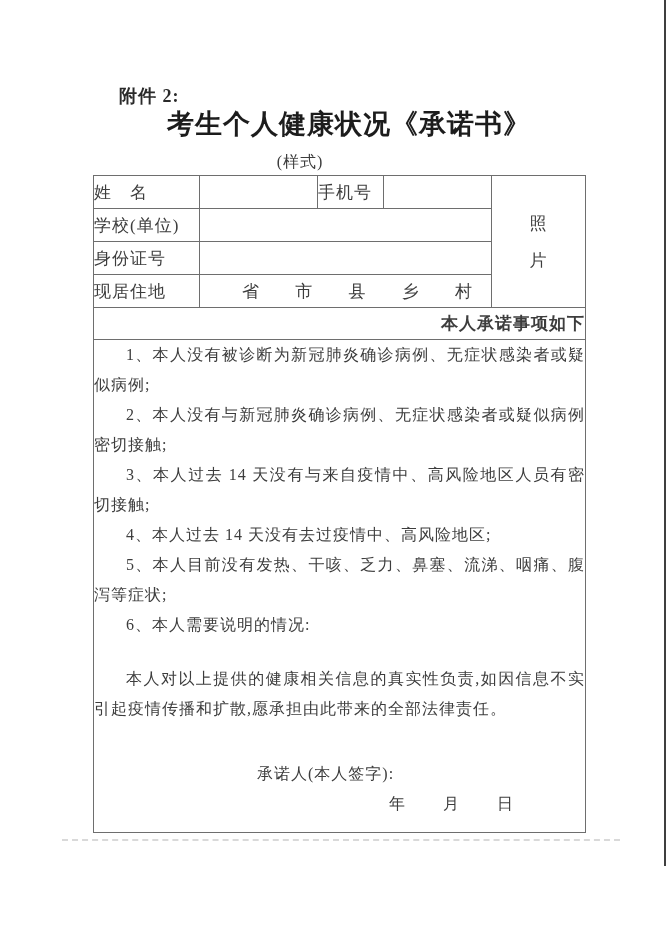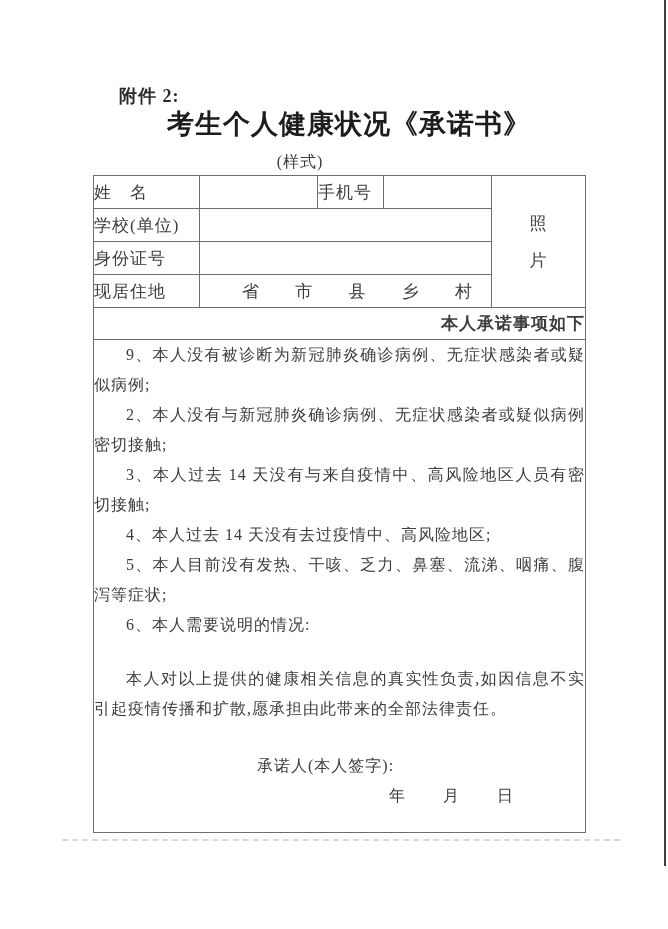--- a/index.html
+++ b/index.html
@@ -99,21 +99,21 @@
     margin: 0;
     font-size: 16px;
     line-height: 30px;
     letter-spacing: 1px;
     text-indent: 2em;
     text-align: justify;
     color: #3d3d3d;
   }
   .declaration { margin-top: 24px; }
   .signature-line {
-    margin: 28px 0 0 163px;
+    margin: 36px 0 0 163px;
     font-size: 16px;
     letter-spacing: 1px;
     line-height: 28px;
   }
   .date-line {
     margin: 2px 0 0 295px;
     font-size: 16px;
     line-height: 28px;
   }
   .date-line .date-part {
@@ -184,21 +184,21 @@
           <span>乡</span>
           <span>村</span>
         </div>
       </td>
     </tr>
     <tr>
       <td class="commitment-header-cell" colspan="5">本人承诺事项如下</td>
     </tr>
     <tr>
       <td class="content-cell" colspan="5">
-        <p class="item">9、本人没有被诊断为新冠肺炎确诊病例、无症状感染者或疑似病例;</p>
+        <p class="item">1、本人没有被诊断为新冠肺炎确诊病例、无症状感染者或疑似病例;</p>
         <p class="item">2、本人没有与新冠肺炎确诊病例、无症状感染者或疑似病例密切接触;</p>
         <p class="item">3、本人过去 14 天没有与来自疫情中、高风险地区人员有密切接触;</p>
         <p class="item">4、本人过去 14 天没有去过疫情中、高风险地区;</p>
         <p class="item">5、本人目前没有发热、干咳、乏力、鼻塞、流涕、咽痛、腹泻等症状;</p>
         <p class="item">6、本人需要说明的情况:</p>
         <p class="declaration">本人对以上提供的健康相关信息的真实性负责,如因信息不实引起疫情传播和扩散,愿承担由此带来的全部法律责任。</p>
         <div class="signature-line">承诺人(本人签字):</div>
         <div class="date-line">
           <span class="date-part">年</span>
           <span class="date-part">月</span>

